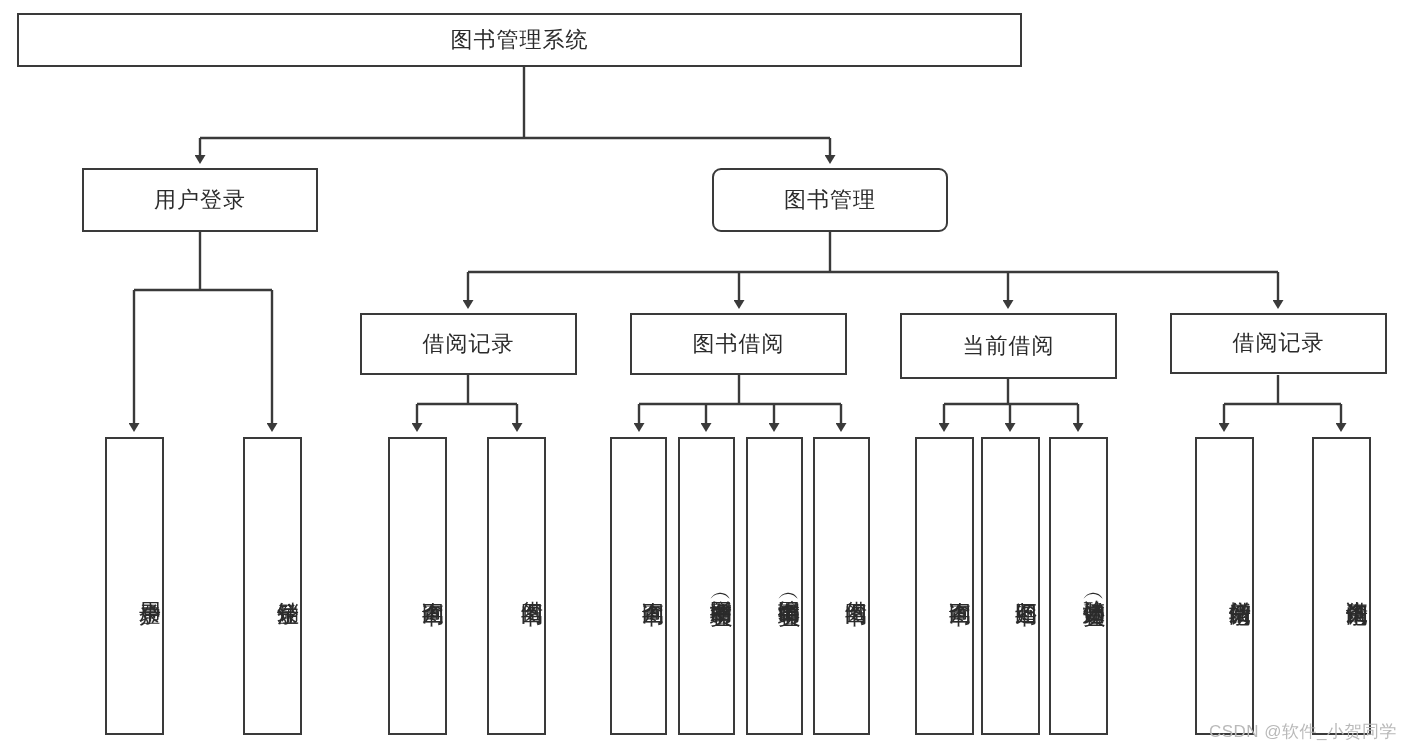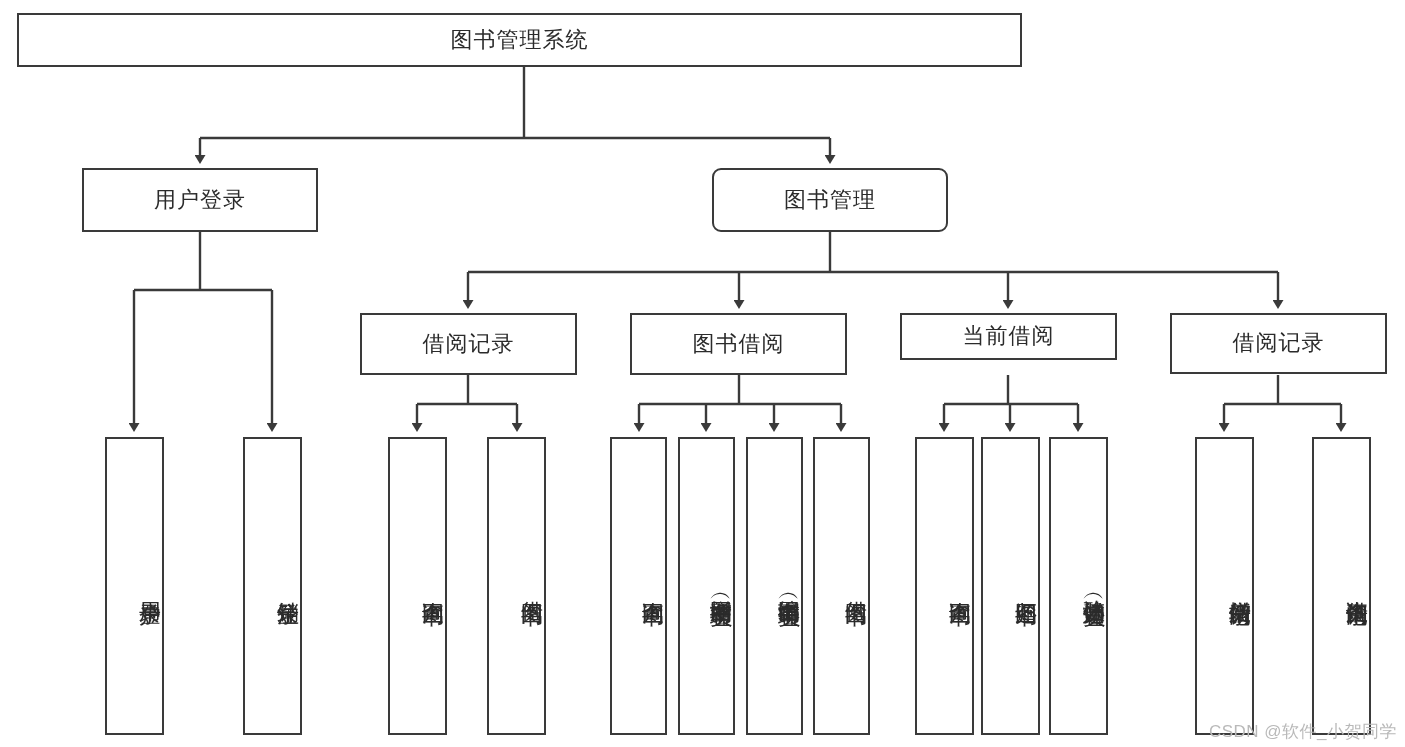--- a/index.html
+++ b/index.html
@@ -134,21 +134,21 @@
   <div class="node h" id="n-l2-1" style="left: 712px; top: 168px; width: 236px; height: 64px; border-radius: 9px;">
     <span>图书管理</span>
   </div>
 
   <div class="node h" id="n-l3-0" style="left: 360px; top: 313px; width: 217px; height: 62px;">
     <span>借阅记录</span>
   </div>
   <div class="node h" id="n-l3-1" style="left: 630px; top: 313px; width: 217px; height: 62px;">
     <span>图书借阅</span>
   </div>
-  <div class="node h" id="n-l3-2" style="left: 900px; top: 313px; width: 217px; height: 47px;">
+  <div class="node h" id="n-l3-2" style="left: 900px; top: 313px; width: 217px; height: 66px;">
     <span>当前借阅</span>
   </div>
   <div class="node h" id="n-l3-3" style="left: 1170px; top: 313px; width: 217px; height: 61px; align-items: center;">
     <span>借阅记录</span>
   </div>
 
   <div class="node v" id="n-leaf-0" style="left: 105px; top: 437px; width: 59px; height: 298px;">
     <span class="vtext">用户登录</span>
   </div>
   <div class="node v" id="n-leaf-1" style="left: 243px; top: 437px; width: 59px; height: 298px;">

